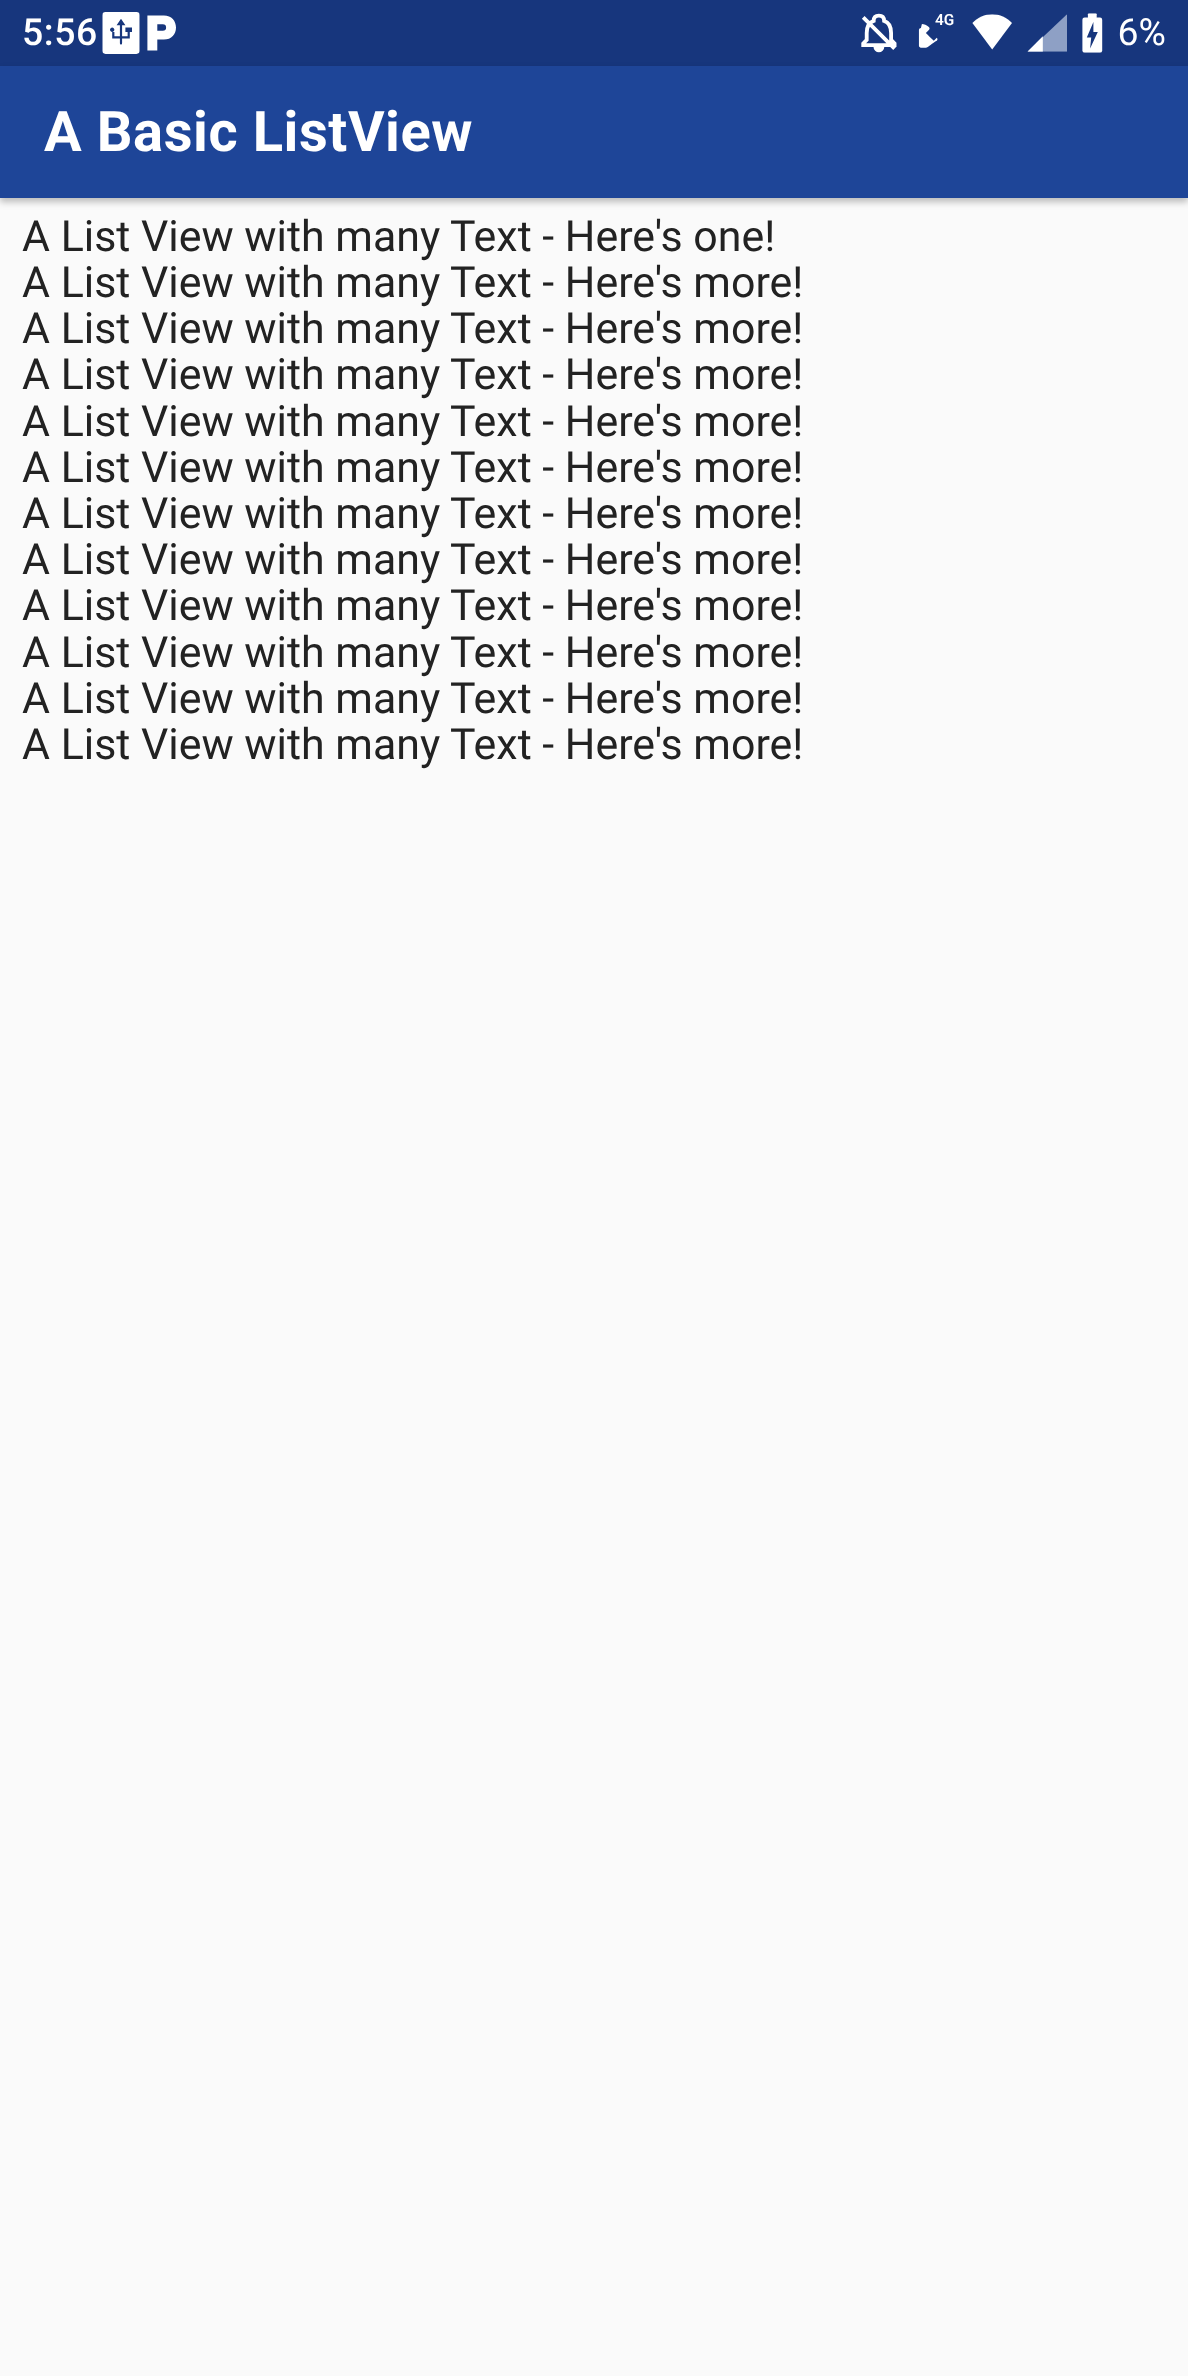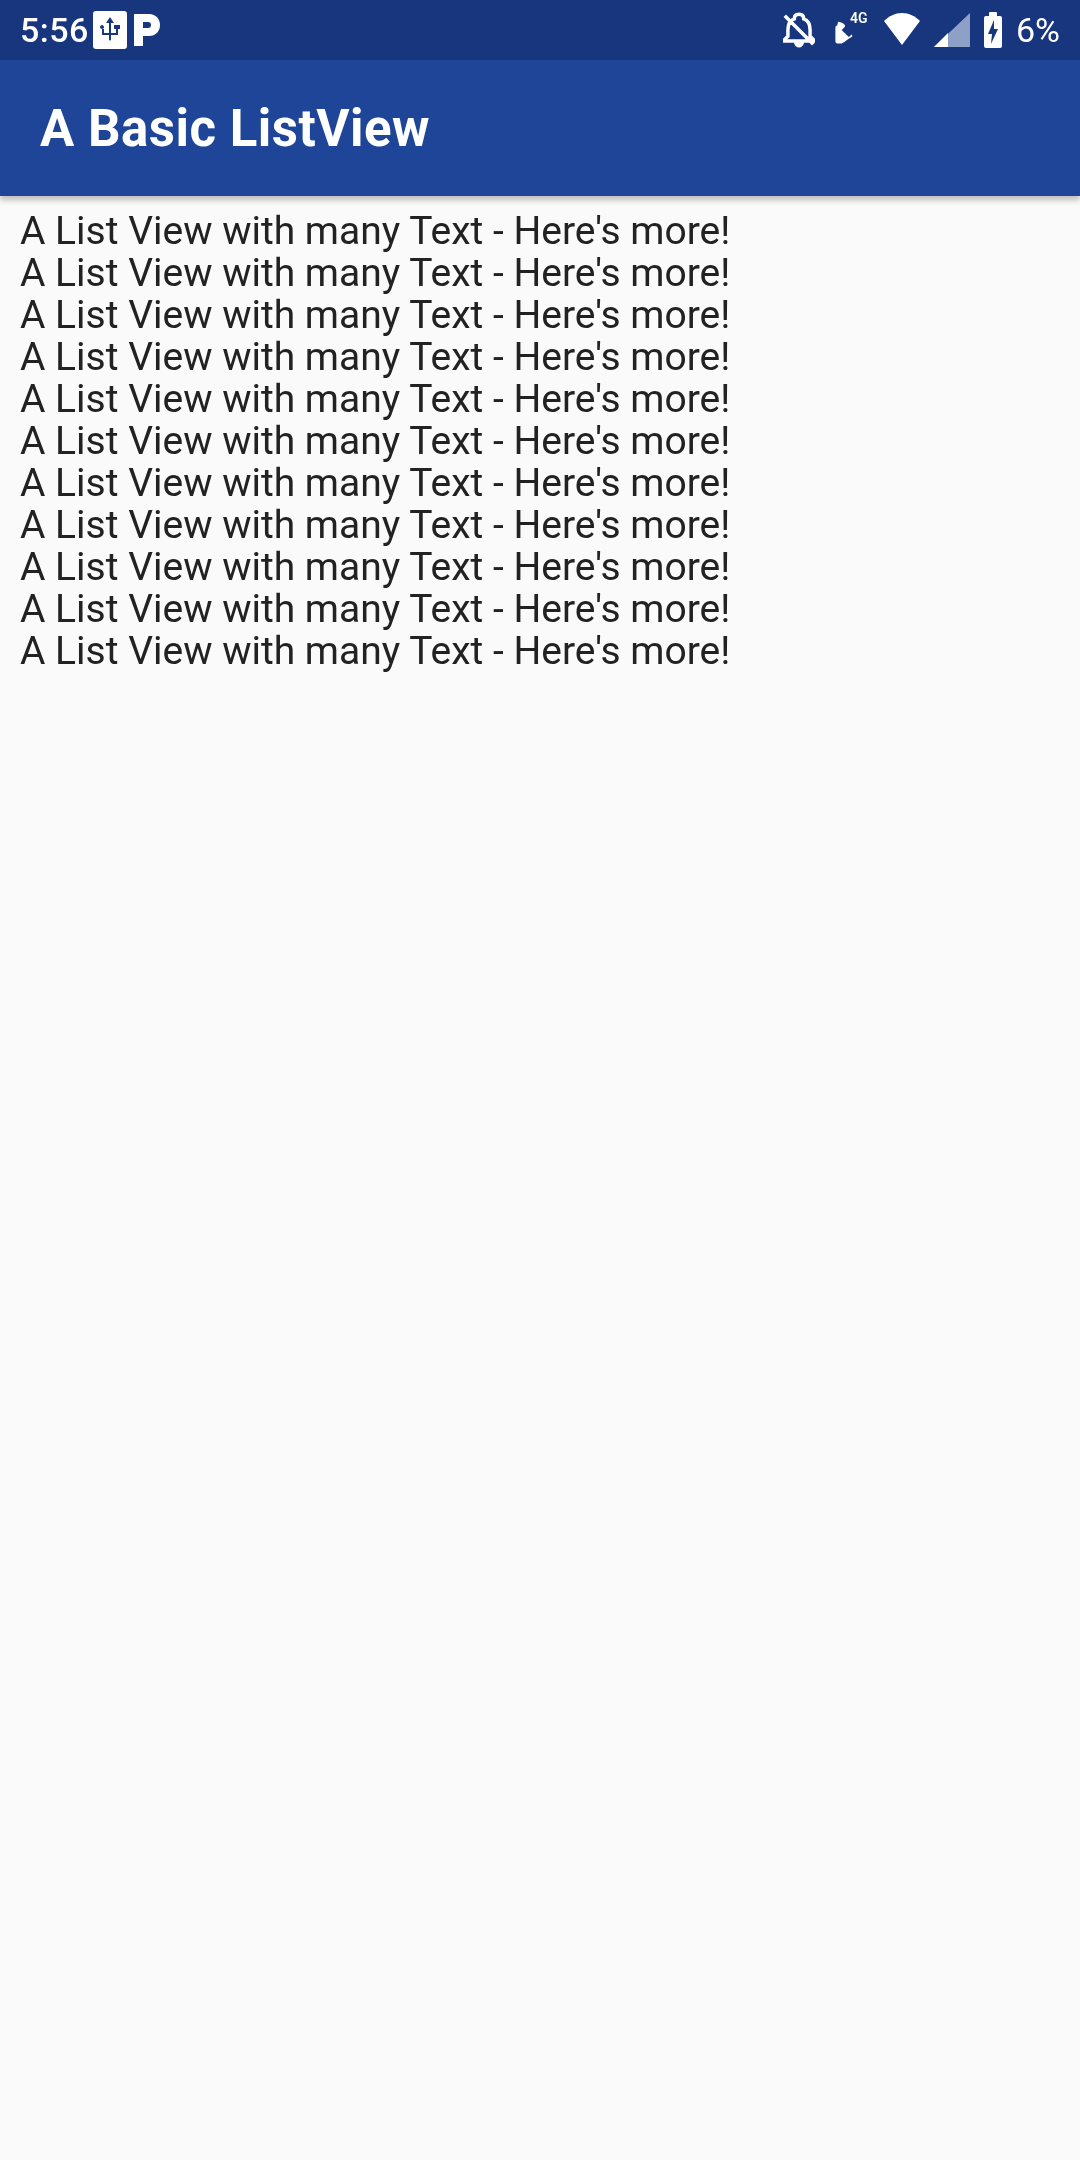--- a/index.html
+++ b/index.html
@@ -41,21 +41,21 @@
     .status-battery-text {
       font-size: 34px;
       font-weight: 400;
     }
     .icon {
       display: inline-flex;
       align-items: center;
       justify-content: center;
     }
     .app-bar {
-      height: 136px;
+      height: 120px;
       background: #1e4598;
       box-shadow: 0 4px 6px rgba(0,0,0,0.25);
       display: flex;
       align-items: center;
       padding: 0 40px;
       position: relative;
       z-index: 2;
     }
     .app-title {
       color: white;
@@ -125,20 +125,21 @@
     </span>
     <span class="status-battery-text">6%</span>
   </div>
 </div>
 
 <div class="app-bar">
   <span class="app-title">A Basic ListView</span>
 </div>
 
 <div class="content">
+  <div class="list-item">A List View with many Text - Here's one!</div>
   <div class="list-item">A List View with many Text - Here's more!</div>
   <div class="list-item">A List View with many Text - Here's more!</div>
   <div class="list-item">A List View with many Text - Here's more!</div>
   <div class="list-item">A List View with many Text - Here's more!</div>
   <div class="list-item">A List View with many Text - Here's more!</div>
   <div class="list-item">A List View with many Text - Here's more!</div>
   <div class="list-item">A List View with many Text - Here's more!</div>
   <div class="list-item">A List View with many Text - Here's more!</div>
   <div class="list-item">A List View with many Text - Here's more!</div>
   <div class="list-item">A List View with many Text - Here's more!</div>

